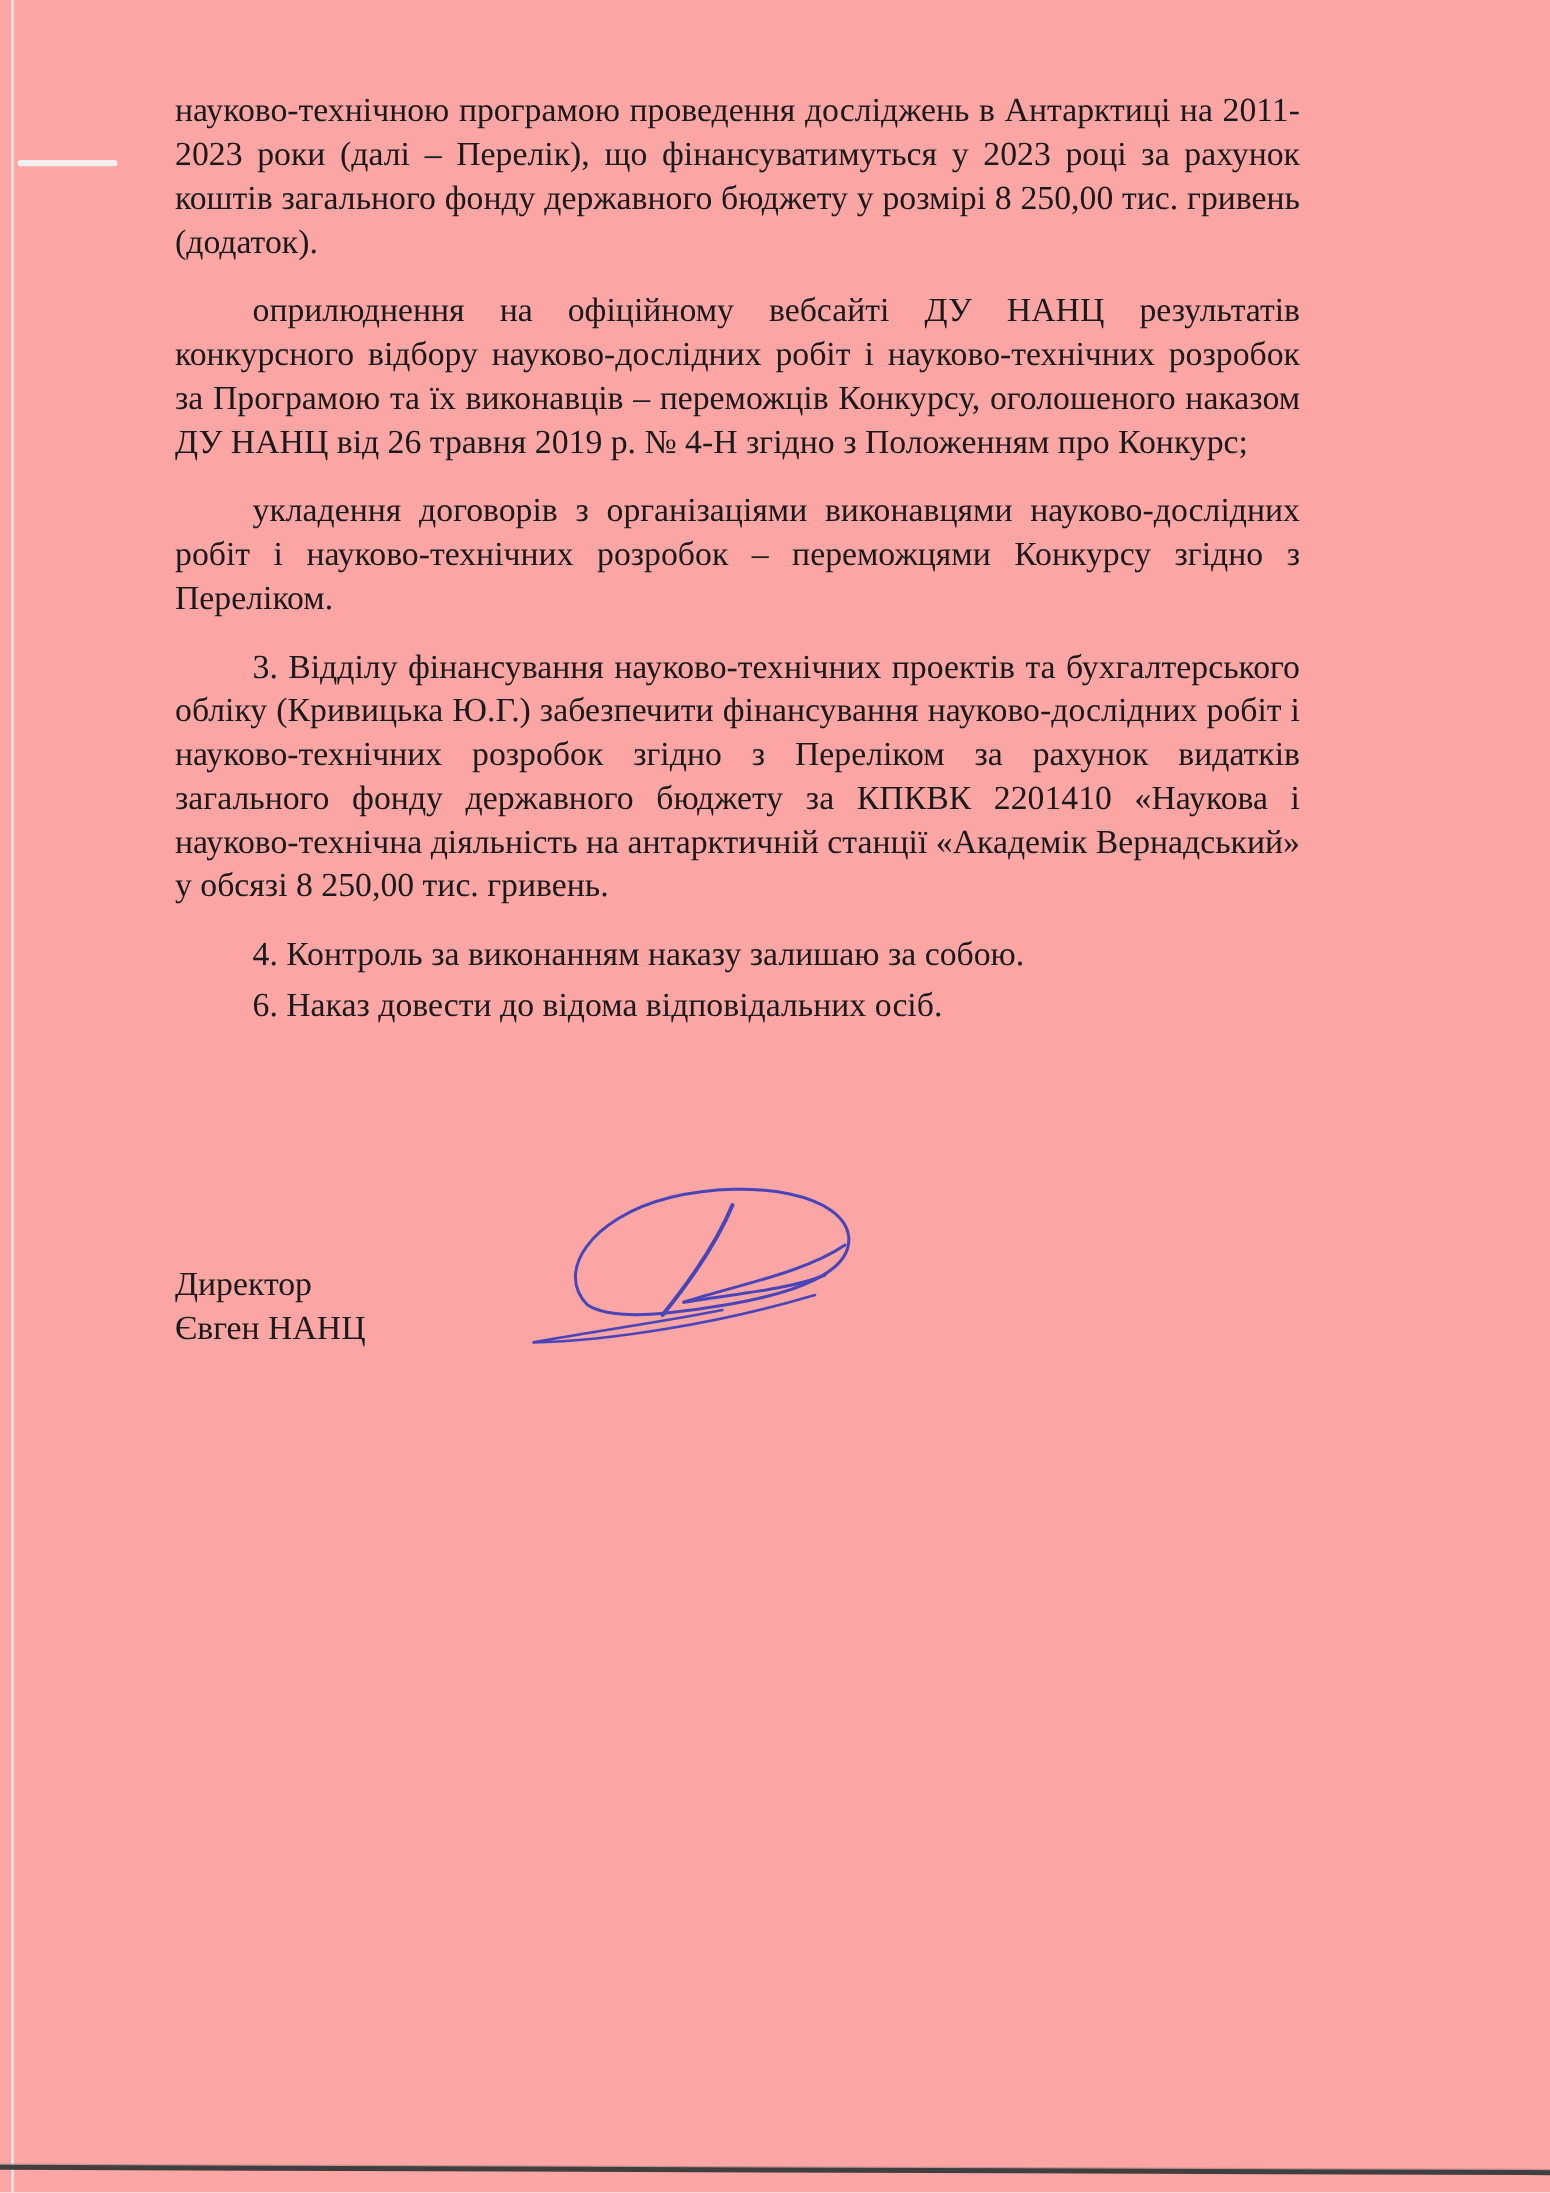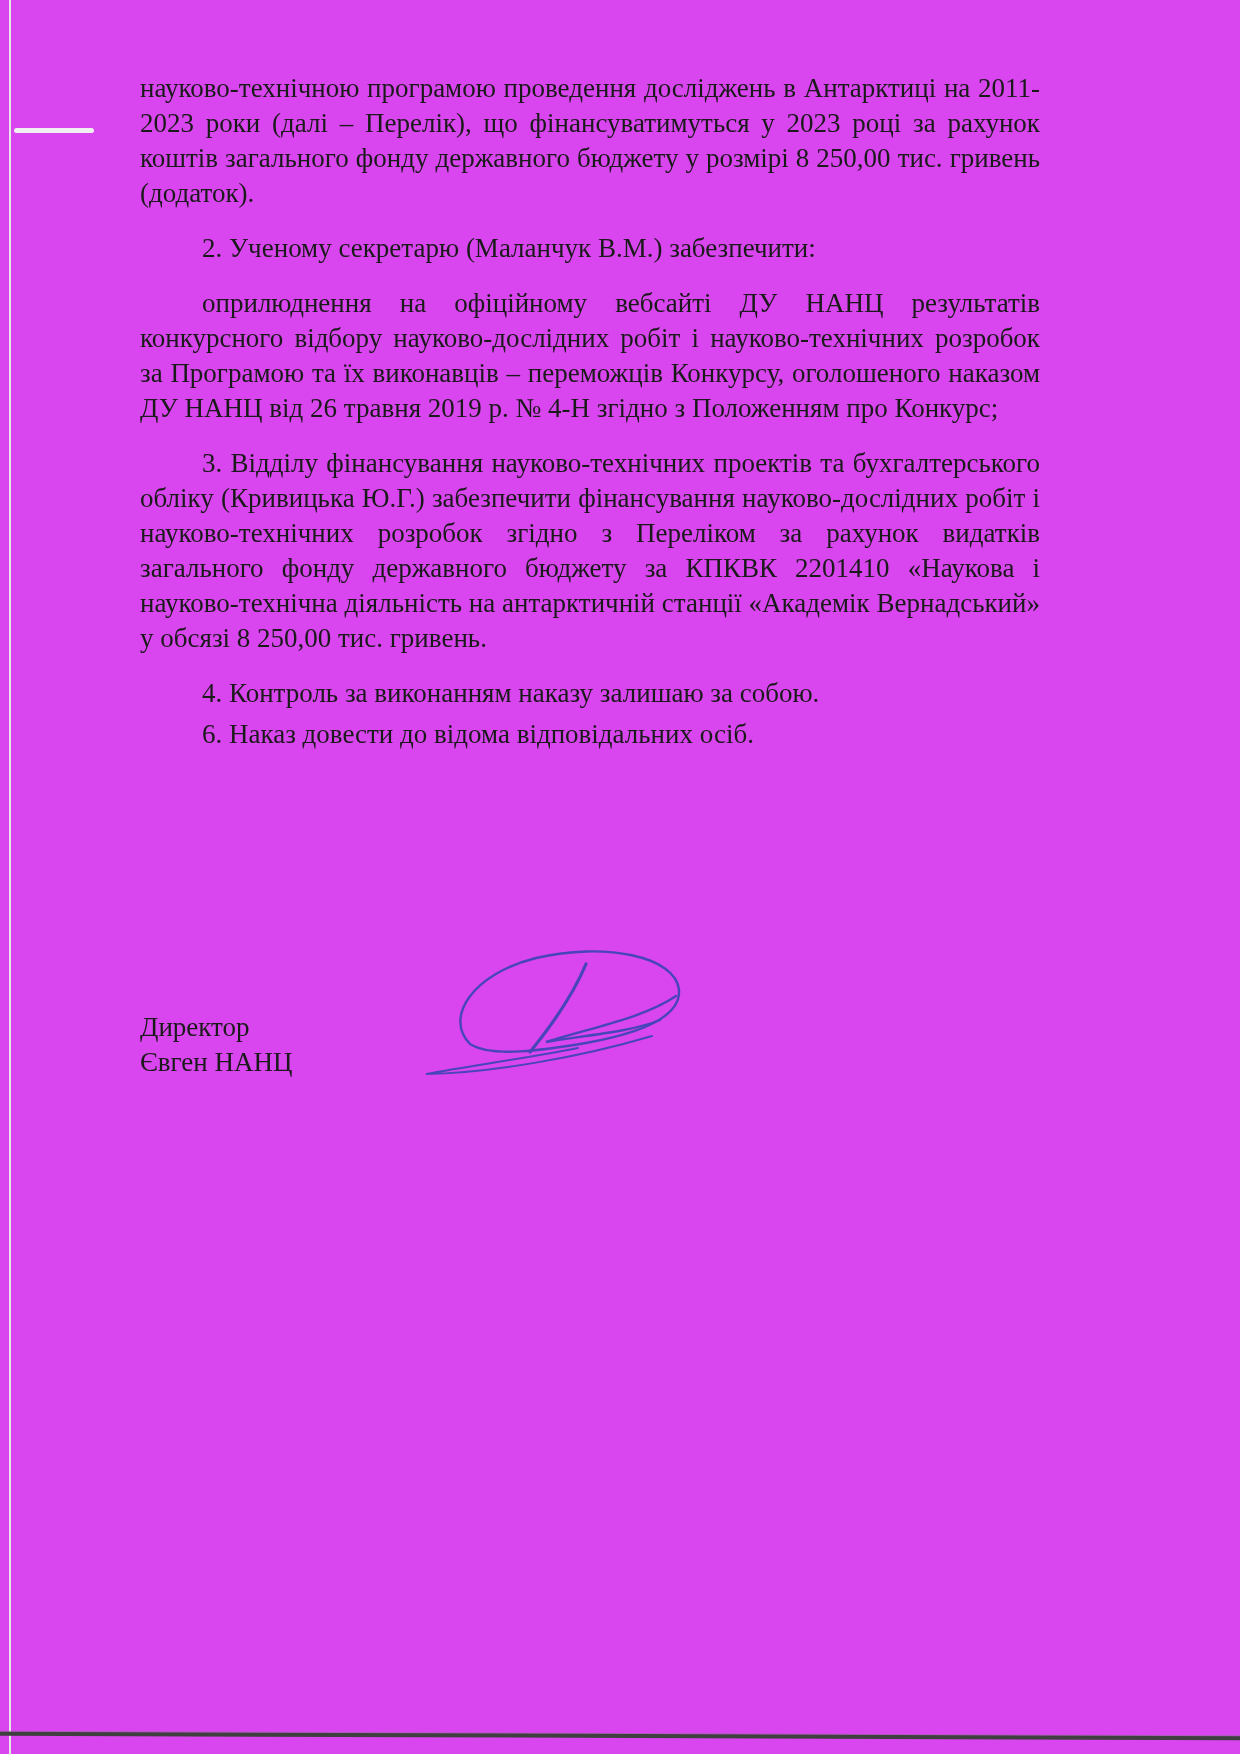--- a/index.html
+++ b/index.html
@@ -4,21 +4,21 @@
 <style>
   html, body {
     margin: 0;
     padding: 0;
     background: #ffffff;
   }
   .page {
     position: relative;
     width: 1240px;
     height: 1754px;
-    background: #d946ef;
+    background: #fca5a5;
     overflow: hidden;
     font-family: "Liberation Serif", "DejaVu Serif", serif;
     color: #1a1a1a;
   }
   
   .scan-edge-left {
     position: absolute;
     left: 9px;
     top: 0;
     width: 2px;
@@ -85,22 +85,22 @@
 </head>
 <body>
 
 <div class="page">
 
   <div class="scan-edge-left"></div>
   <div class="scan-smudge"></div>
 
   <div class="content">
     <p>науково-технічною програмою проведення досліджень в Антарктиці на 2011-2023 роки (далі – Перелік), що фінансуватимуться у 2023 році за рахунок коштів загального фонду державного бюджету у розмірі  8 250,00 тис. гривень (додаток).</p>
-    <p class="indent">2. Ученому секретарю (Маланчук В.М.) забезпечити:</p>
     <p class="indent">оприлюднення на офіційному вебсайті ДУ НАНЦ результатів конкурсного відбору науково-дослідних робіт і науково-технічних розробок за Програмою та їх виконавців – переможців Конкурсу, оголошеного наказом ДУ НАНЦ від 26 травня 2019 р. № 4-Н згідно з Положенням про Конкурс;</p>
+    <p class="indent">укладення договорів з організаціями виконавцями науково-дослідних робіт і науково-технічних розробок – переможцями Конкурсу згідно з Переліком.</p>
     <p class="indent">3. Відділу фінансування науково-технічних проектів та бухгалтерського обліку (Кривицька Ю.Г.) забезпечити фінансування науково-дослідних робіт і науково-технічних розробок згідно з  Переліком за рахунок видатків загального фонду державного бюджету за КПКВК 2201410 «Наукова і науково-технічна діяльність на антарктичній станції «Академік Вернадський» у обсязі 8 250,00 тис. гривень.</p>
     <p class="indent tight">4. Контроль за виконанням наказу залишаю за собою.</p>
     <p class="indent">6. Наказ довести до відома відповідальних осіб.</p>
   </div>
 
   <svg class="signature-svg" viewBox="0 0 302 138">
     <g fill="none" stroke="#4845b8" stroke-width="2.4" stroke-linecap="round">
       <path d="M 62 98 C 36 72, 64 28, 128 12 C 196 -4, 268 10, 271 44 C 273 72, 228 88, 178 97 C 136 104, 84 112, 62 98"></path>
       <path d="M 178 18 C 168 42, 148 74, 122 106" stroke-width="3.2"></path>
       <path d="M 268 50 C 236 72, 182 82, 138 96 C 172 90, 224 86, 252 74"></path>

